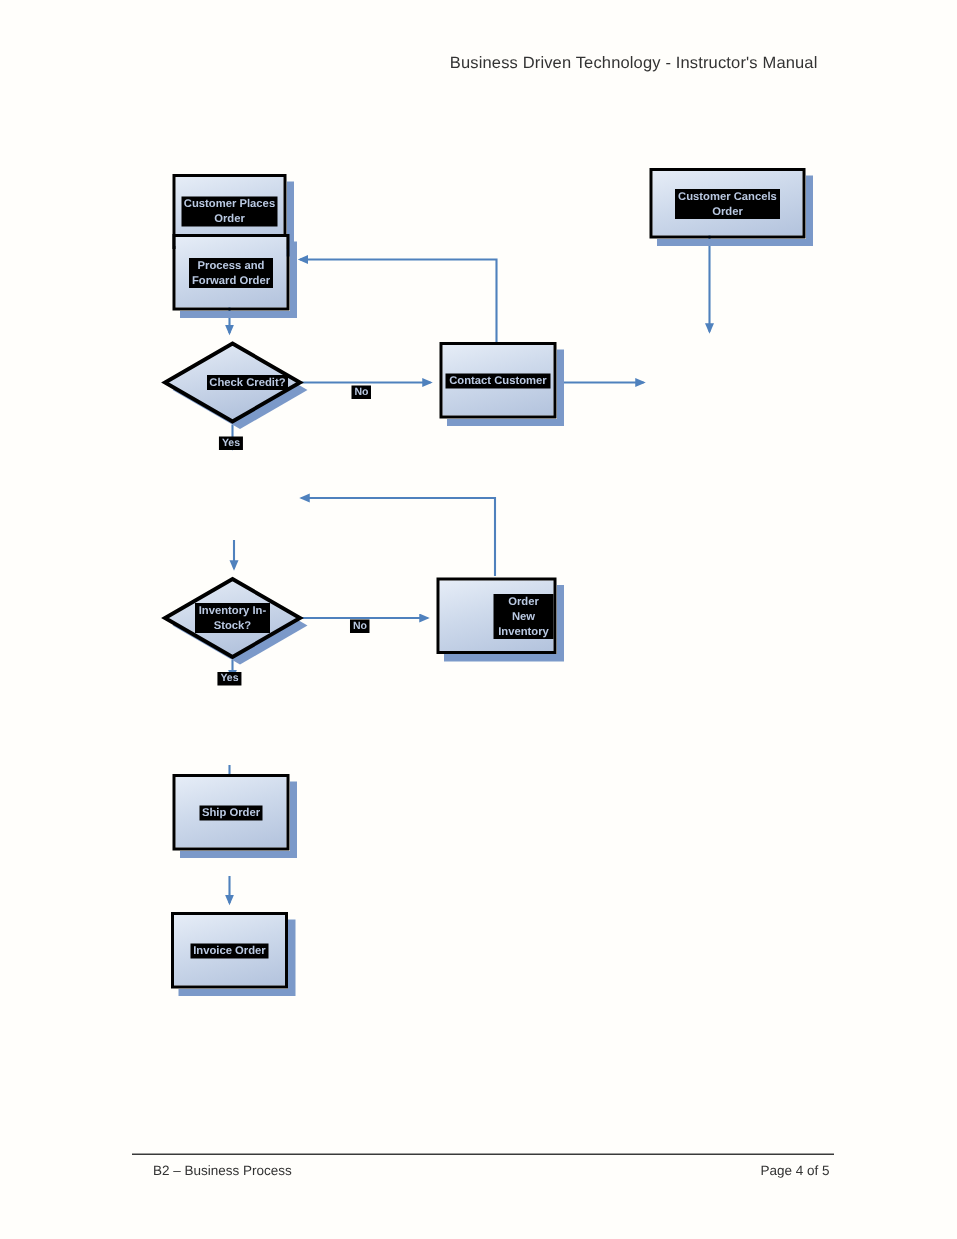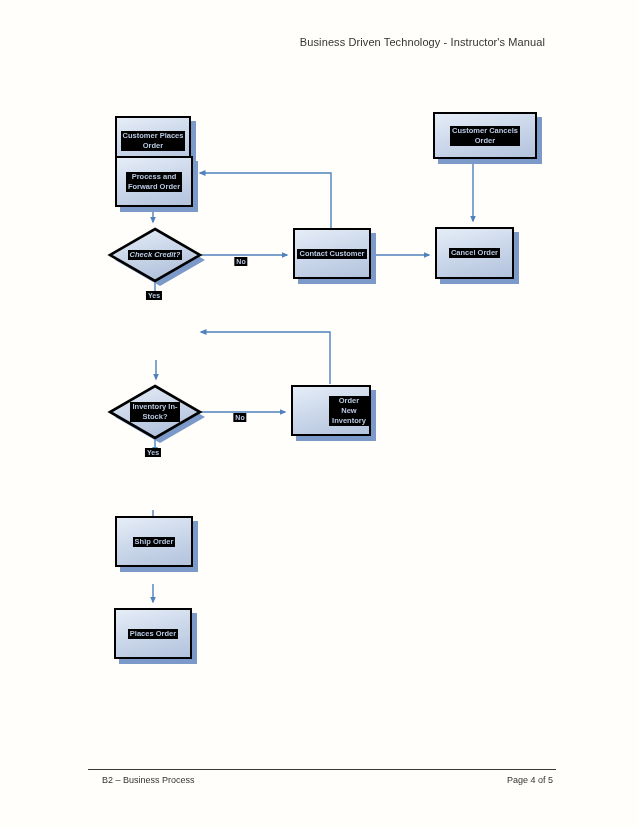--- a/index.html
+++ b/index.html
@@ -80,47 +80,44 @@
       <span class="hl">Customer Cancels
 Order</span>
     </div>
     <div class="box" style="left:115px;top:156px;width:78px;height:51px;">
       <span class="hl">Process and
 Forward Order</span>
     </div>
     <div class="box" style="left:293px;top:228px;width:78px;height:51px;">
       <span class="hl">Contact Customer</span>
     </div>
-    <div class="box" style="left:435px;top:227px;width:79px;height:52px;">
-      <span class="hl">Cancel Order</span>
-    </div>
     <div class="box" style="left:291px;top:385px;width:80px;height:51px;padding-left:36px;">
       <span class="hl">Order New
 Inventory</span>
     </div>
     <div class="box" style="left:115px;top:516px;width:78px;height:51px;">
       <span class="hl">Ship Order</span>
     </div>
     <div class="box" style="left:114px;top:608px;width:78px;height:51px;">
-      <span class="hl">Places Order</span>
+      <span class="hl">Invoice Order</span>
     </div>
 
     <div class="dwrap" style="left:105px;top:226px;">
       <svg width="106" height="66" viewBox="0 0 106 66">
         <defs>
           <linearGradient id="dg1" x1="0" y1="0" x2="0.4" y2="1">
             <stop offset="0" stop-color="#e6edf7"></stop>
             <stop offset="1" stop-color="#b3c3dd"></stop>
           </linearGradient>
         </defs>
         <polygon points="55,8 100,34 55,60 10,34" fill="#7b99c9"></polygon>
         <polygon points="50,3 95,29 50,55 5,29" fill="url(#dg1)" stroke="#000" stroke-width="2.6"></polygon>
       </svg>
     </div>
-    <div class="dlabel" style="left:112px;top:250px;font-style:italic;">
+    <div class="dlabel" style="left:122px;top:250px;">
       <span class="hl">Check Credit?</span>
     </div>
 
     <div class="dwrap" style="left:105px;top:383px;">
       <svg width="106" height="66" viewBox="0 0 106 66">
         <defs>
           <linearGradient id="dg2" x1="0" y1="0" x2="0.4" y2="1">
             <stop offset="0" stop-color="#e6edf7"></stop>
             <stop offset="1" stop-color="#b3c3dd"></stop>
           </linearGradient>

